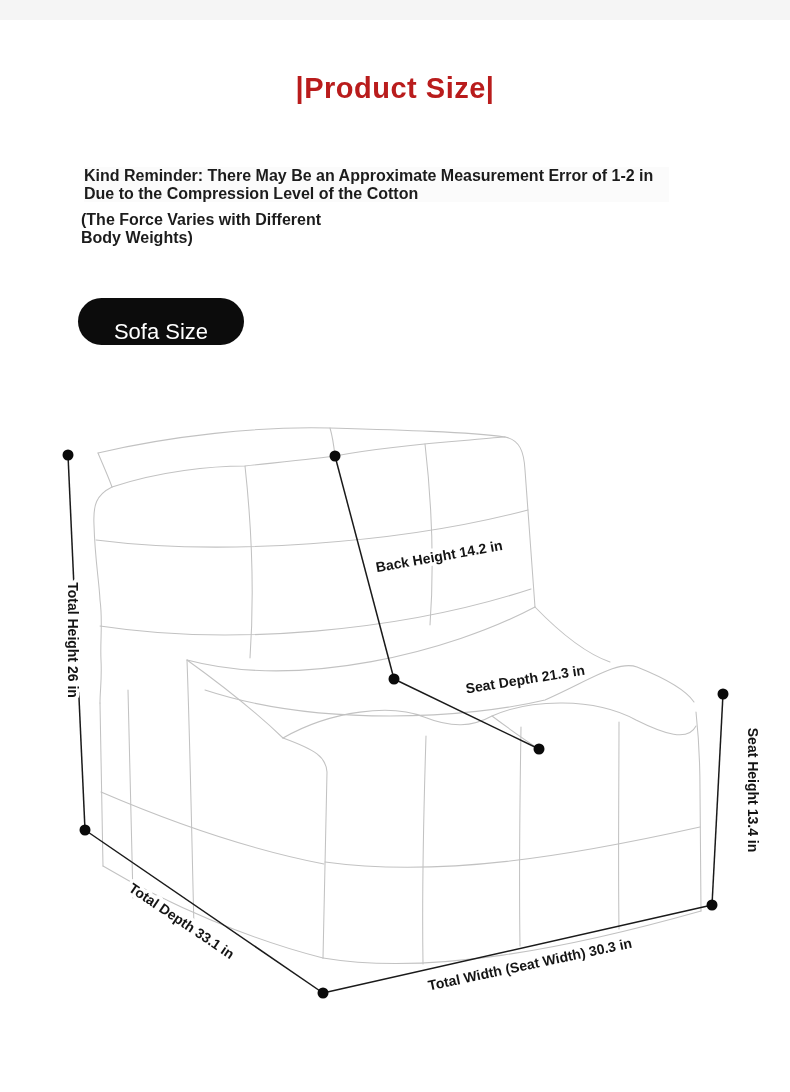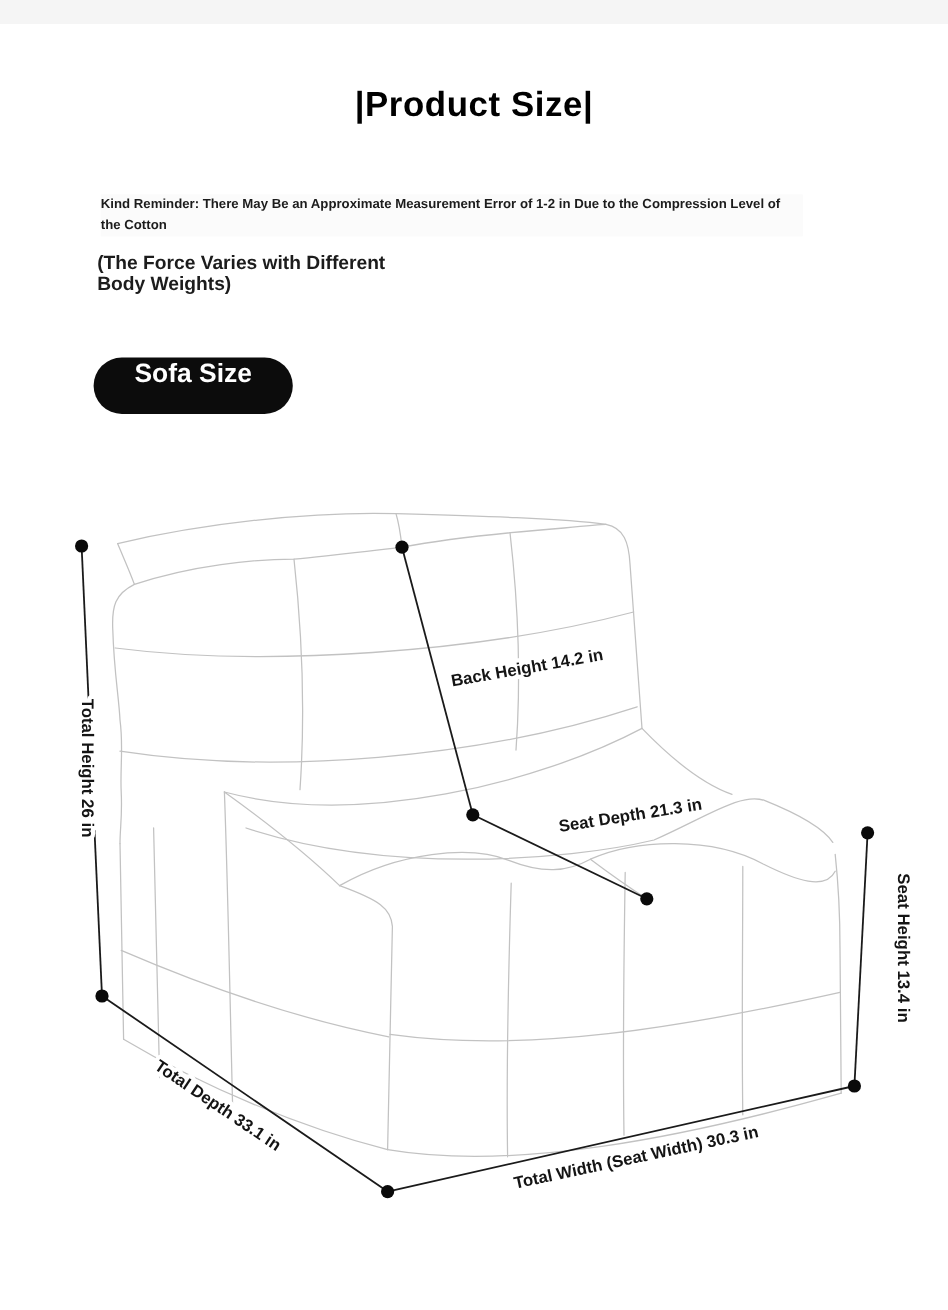--- a/index.html
+++ b/index.html
@@ -13,44 +13,44 @@
   .top-band {
     position: absolute; top: 0; left: 0;
     width: 790px; height: 20px;
     background: #f5f5f5;
   }
   .page-title {
     position: absolute; top: 53px; left: 0;
     width: 790px;
     text-align: center;
     font-size: 29px; font-weight: 700;
-    color: #000000;
+    color: #b91c1c;
     letter-spacing: 0.5px;
   }
   .reminder-1 {
     position: absolute; left: 84px; top: 151px;
     width: 585px;
-    font-size: 11px; line-height: 17.5px;
+    font-size: 16px; line-height: 17.5px;
     font-weight: 700; color: #1c1c1c;
     background: #fbfbfb;
   }
   .reminder-2 {
     position: absolute; left: 81px; top: 195px;
     width: 262px;
     font-size: 16px; line-height: 17.5px;
     font-weight: 700; color: #1c1c1c;
   }
   .section-pill {
     position: absolute; left: 78px; top: 298px;
     width: 166px; height: 47px;
     border-radius: 24px;
     background: #0c0c0c;
     color: #ffffff;
-    display: flex; align-items: flex-start; justify-content: center;
-    font-size: 22px; font-weight: 700;
+    display: flex; align-items: flex-end; justify-content: center;
+    font-size: 22px; font-weight: 400;
   }
   svg.diagram { position: absolute; left: 0; top: 0; }
   .sketch {
     fill: none;
     stroke: #c2c2c2;
     stroke-width: 1.05;
     stroke-linecap: round;
   }
   .dim-line {
     stroke: #1a1a1a;

